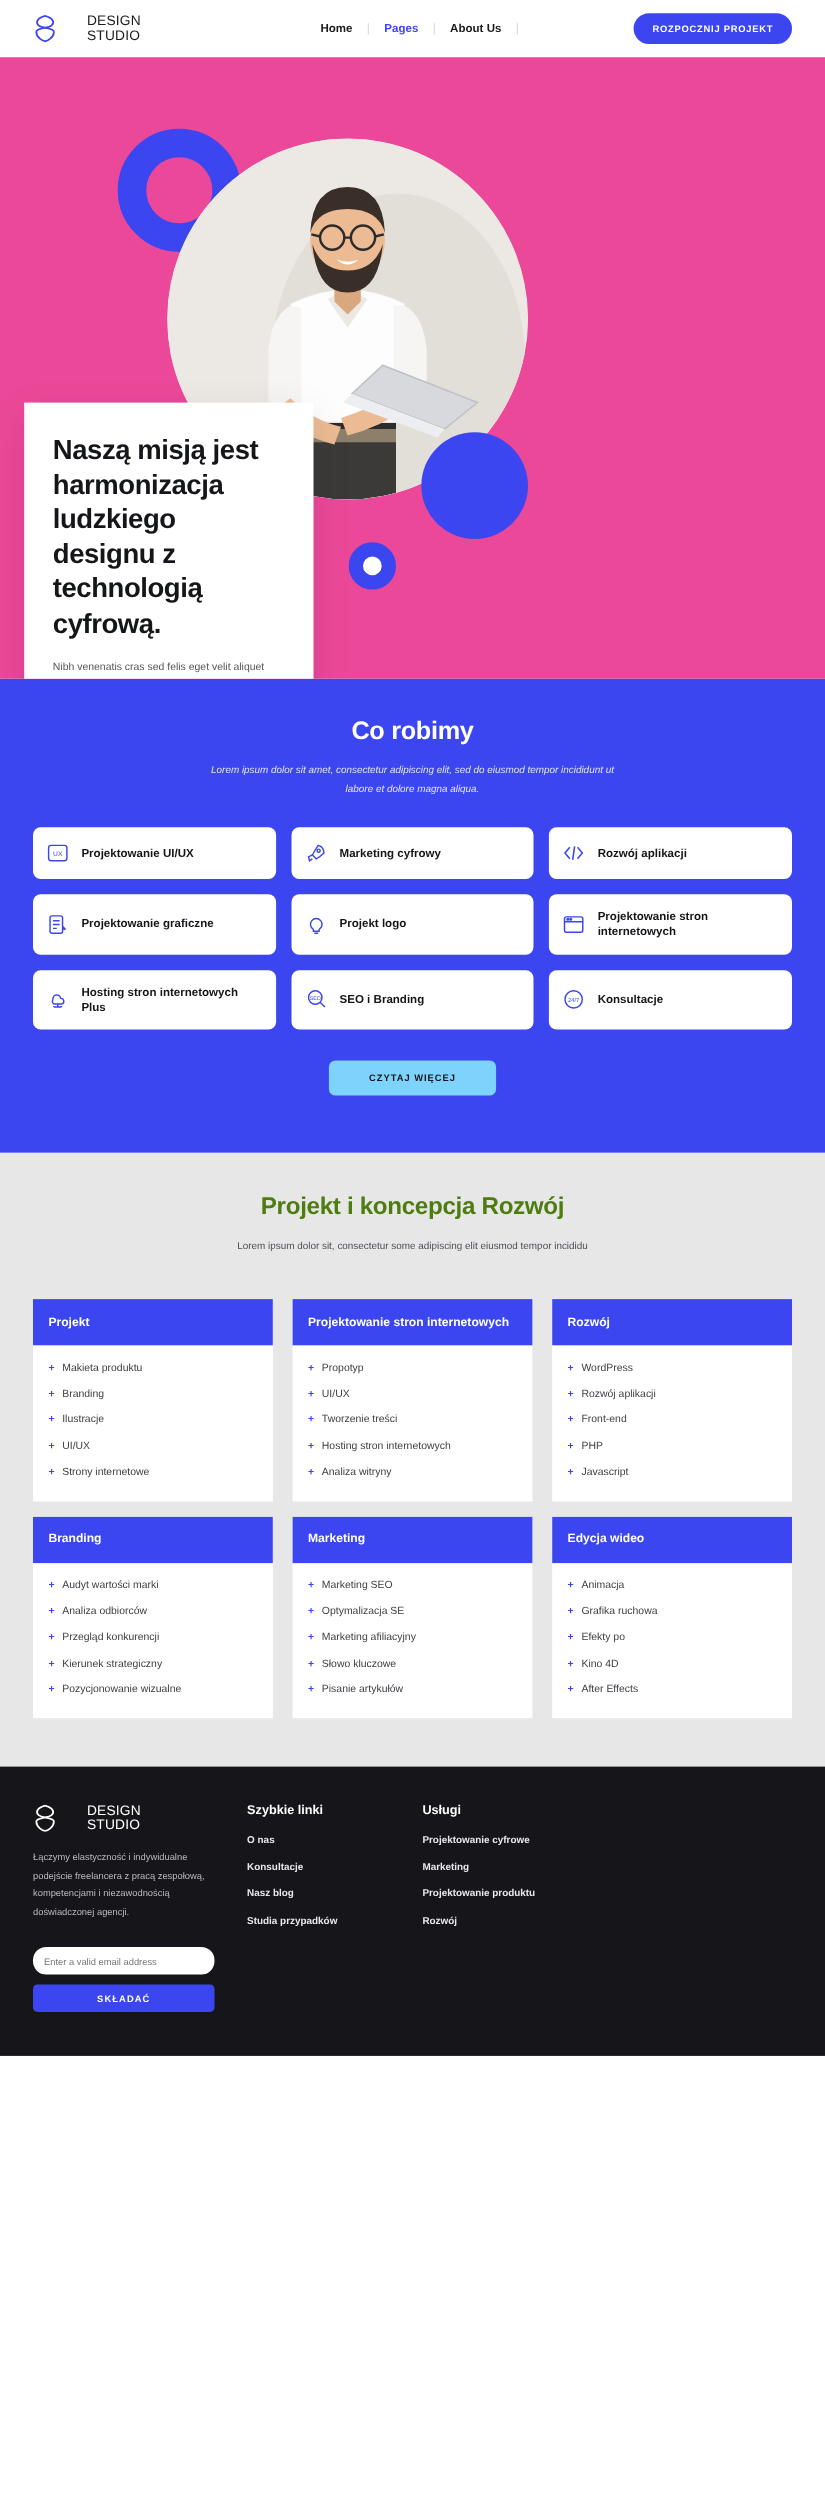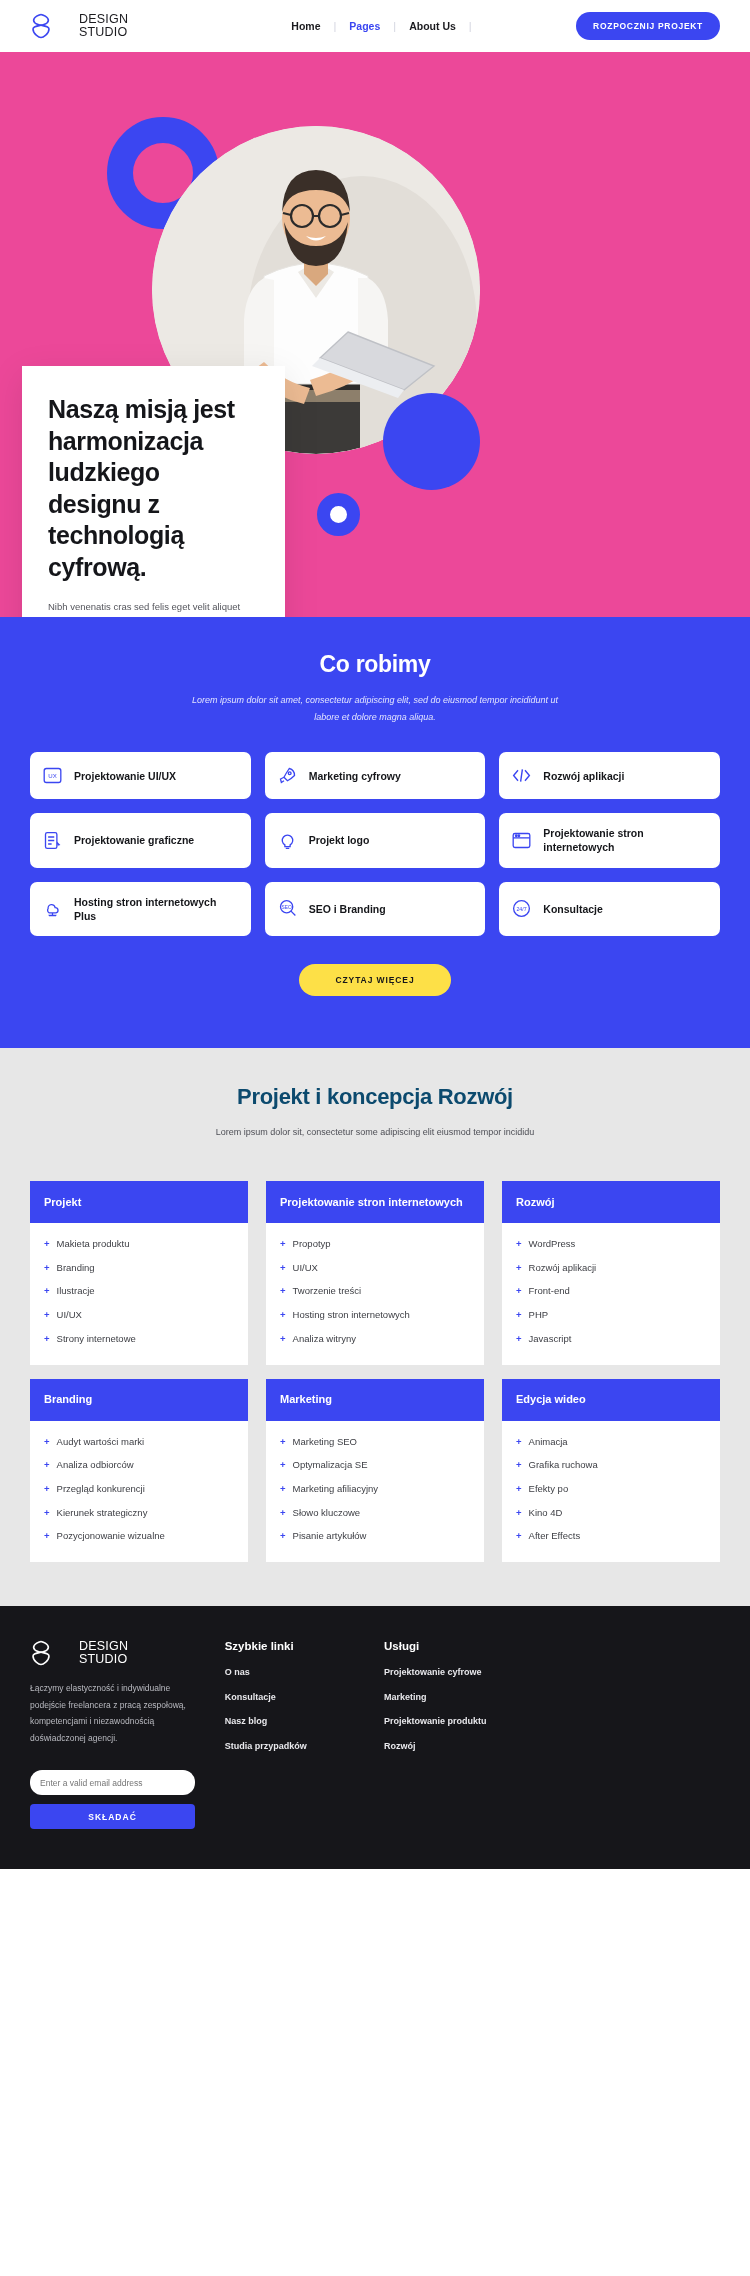--- a/index.html
+++ b/index.html
@@ -166,41 +166,41 @@
   }
   .svc-label {
     font-size: 10.5px;
     font-weight: 700;
     color: #15161a;
     line-height: 1.35;
   }
   .btn-white {
     display: block;
     margin: 28px auto 0;
-    background: #fde047;
+    background: #7dd3fc;
     color: #15161a;
     font-size: 8.5px;
     font-weight: 700;
     letter-spacing: .9px;
-    border-radius: 16px;
+    border-radius: 6px;
     padding: 11px 36px;
     border: none;
     cursor: pointer;
   }
 
   
   .projects {
     background: #e7e7e7;
     padding: 36px 30px 44px 30px;
   }
   .projects h2 {
     text-align: center;
     font-size: 22px;
     font-weight: 700;
-    color: #0c4a6e;
+    color: #4d7c0f;
     letter-spacing: -0.3px;
   }
   .projects .sub {
     text-align: center;
     margin: 14px auto 0;
     max-width: 380px;
     font-size: 9px;
     line-height: 1.9;
     color: #4e4f56;
   }

